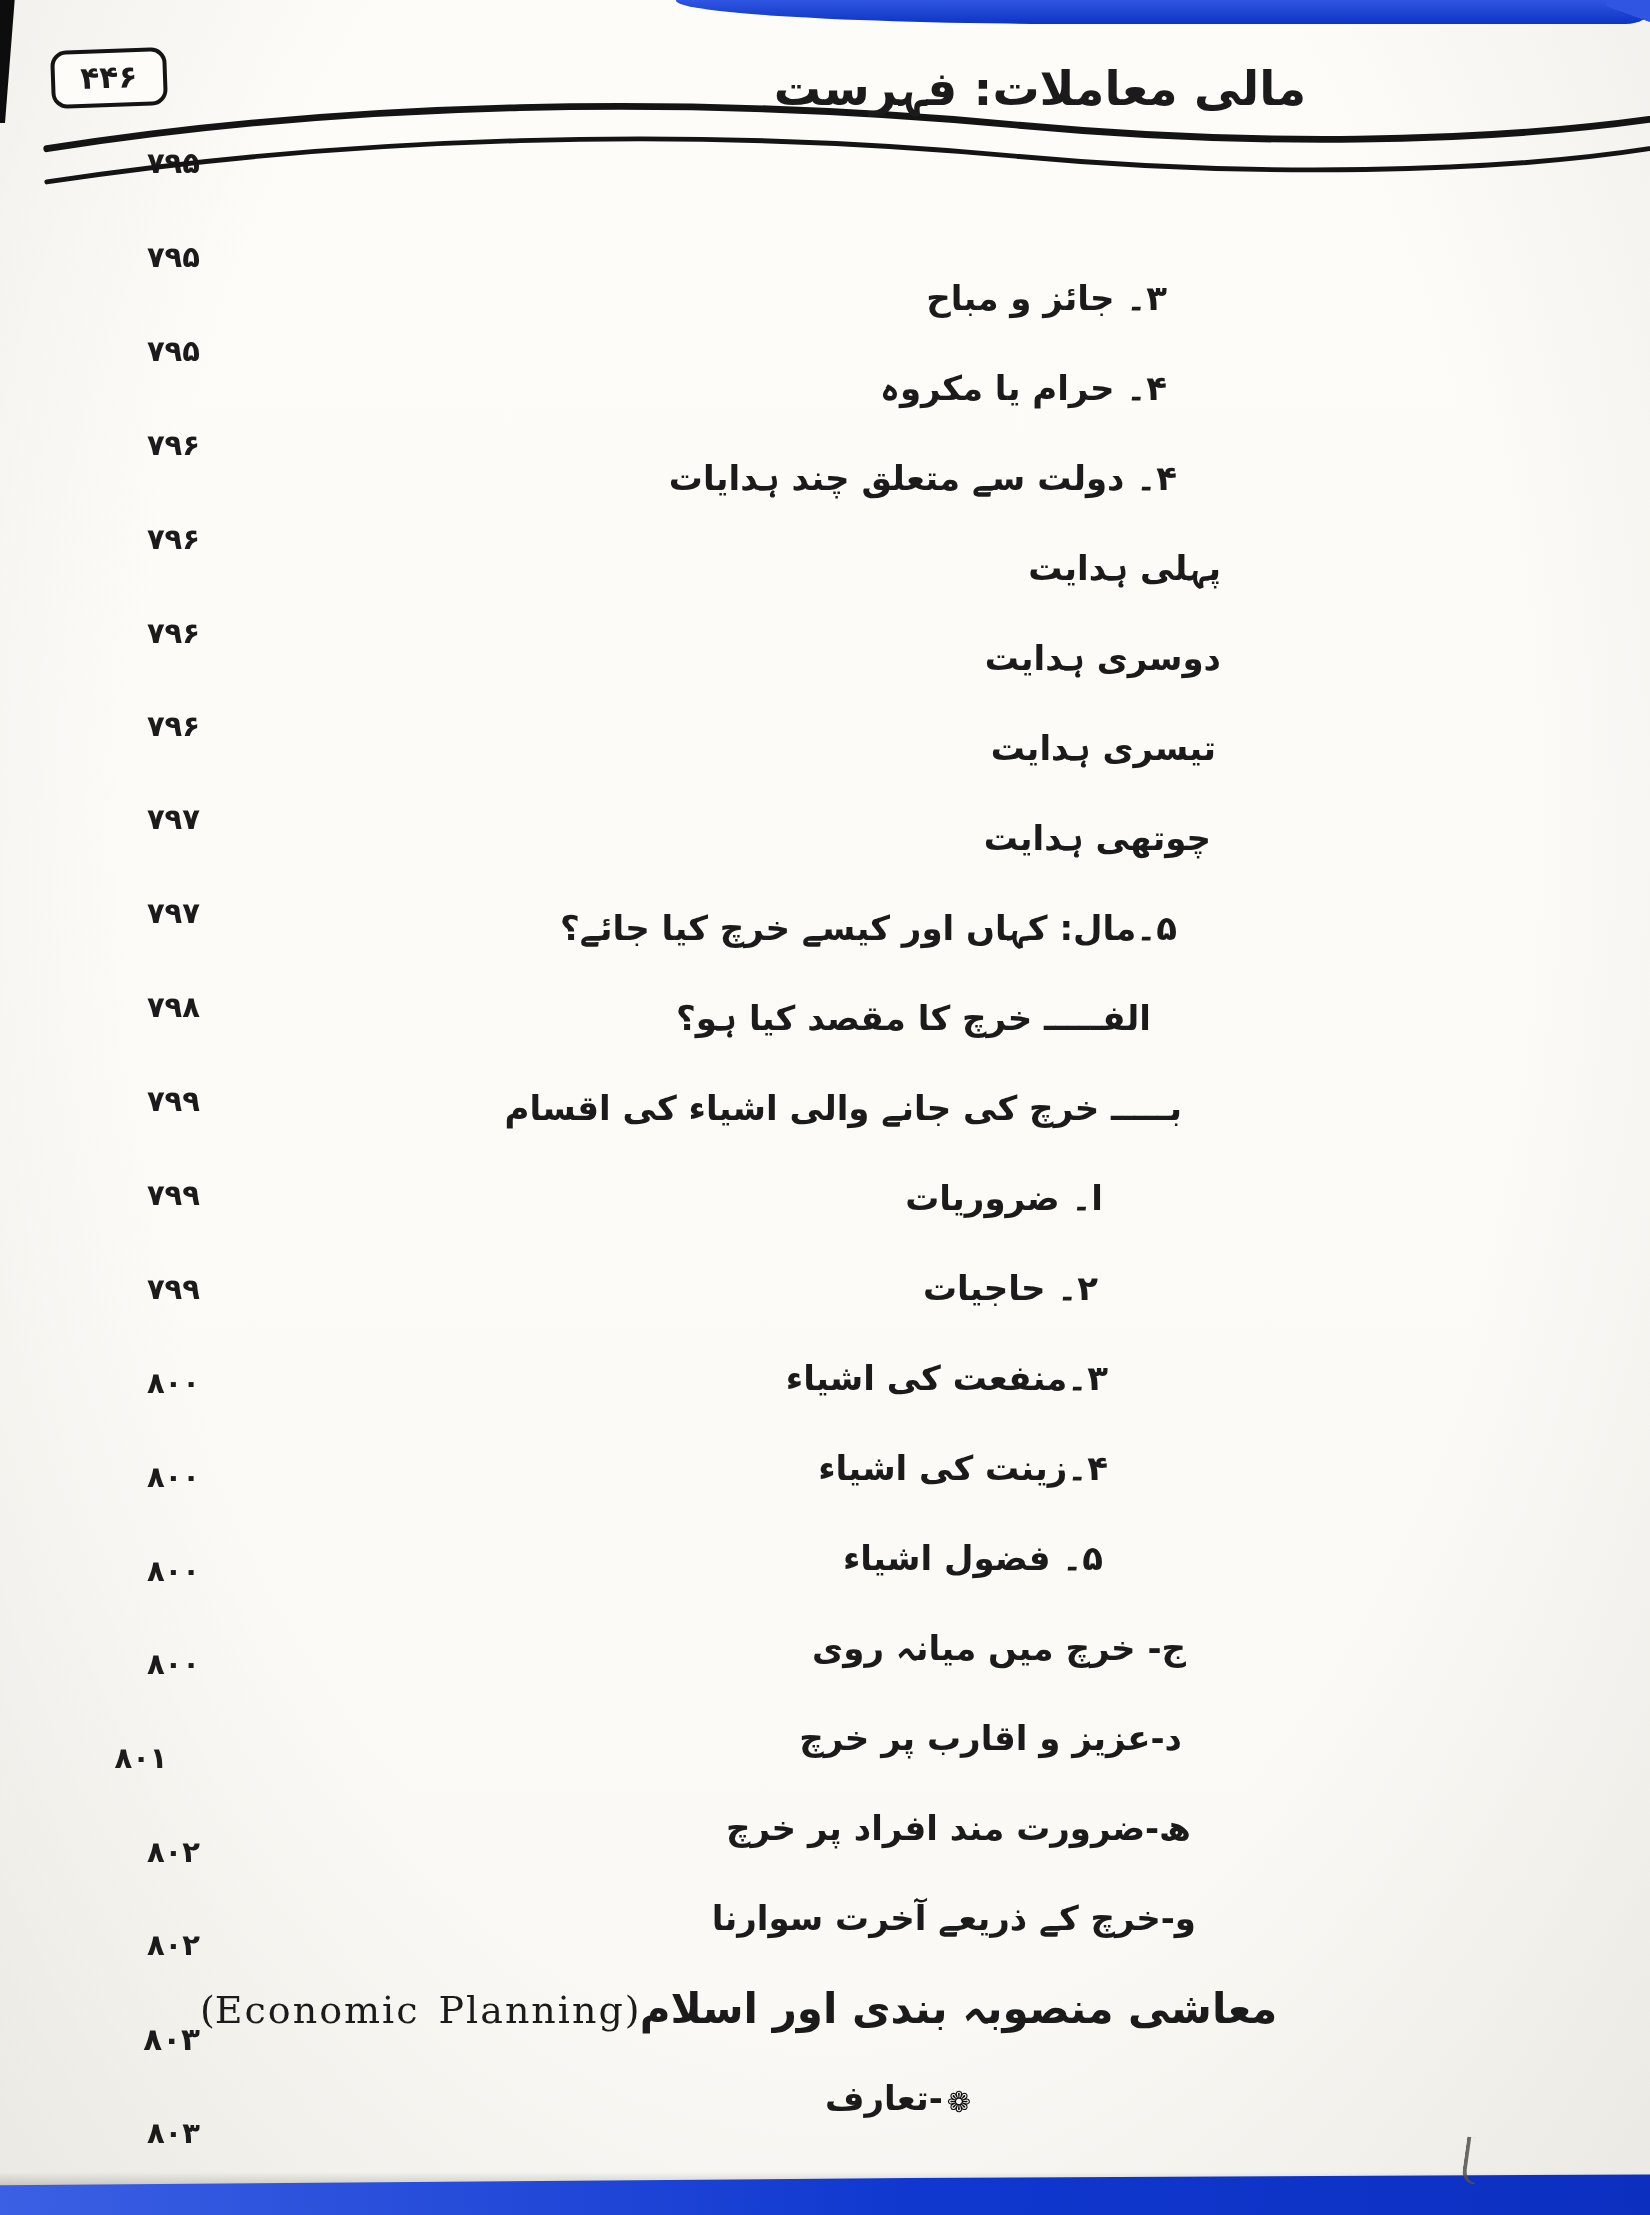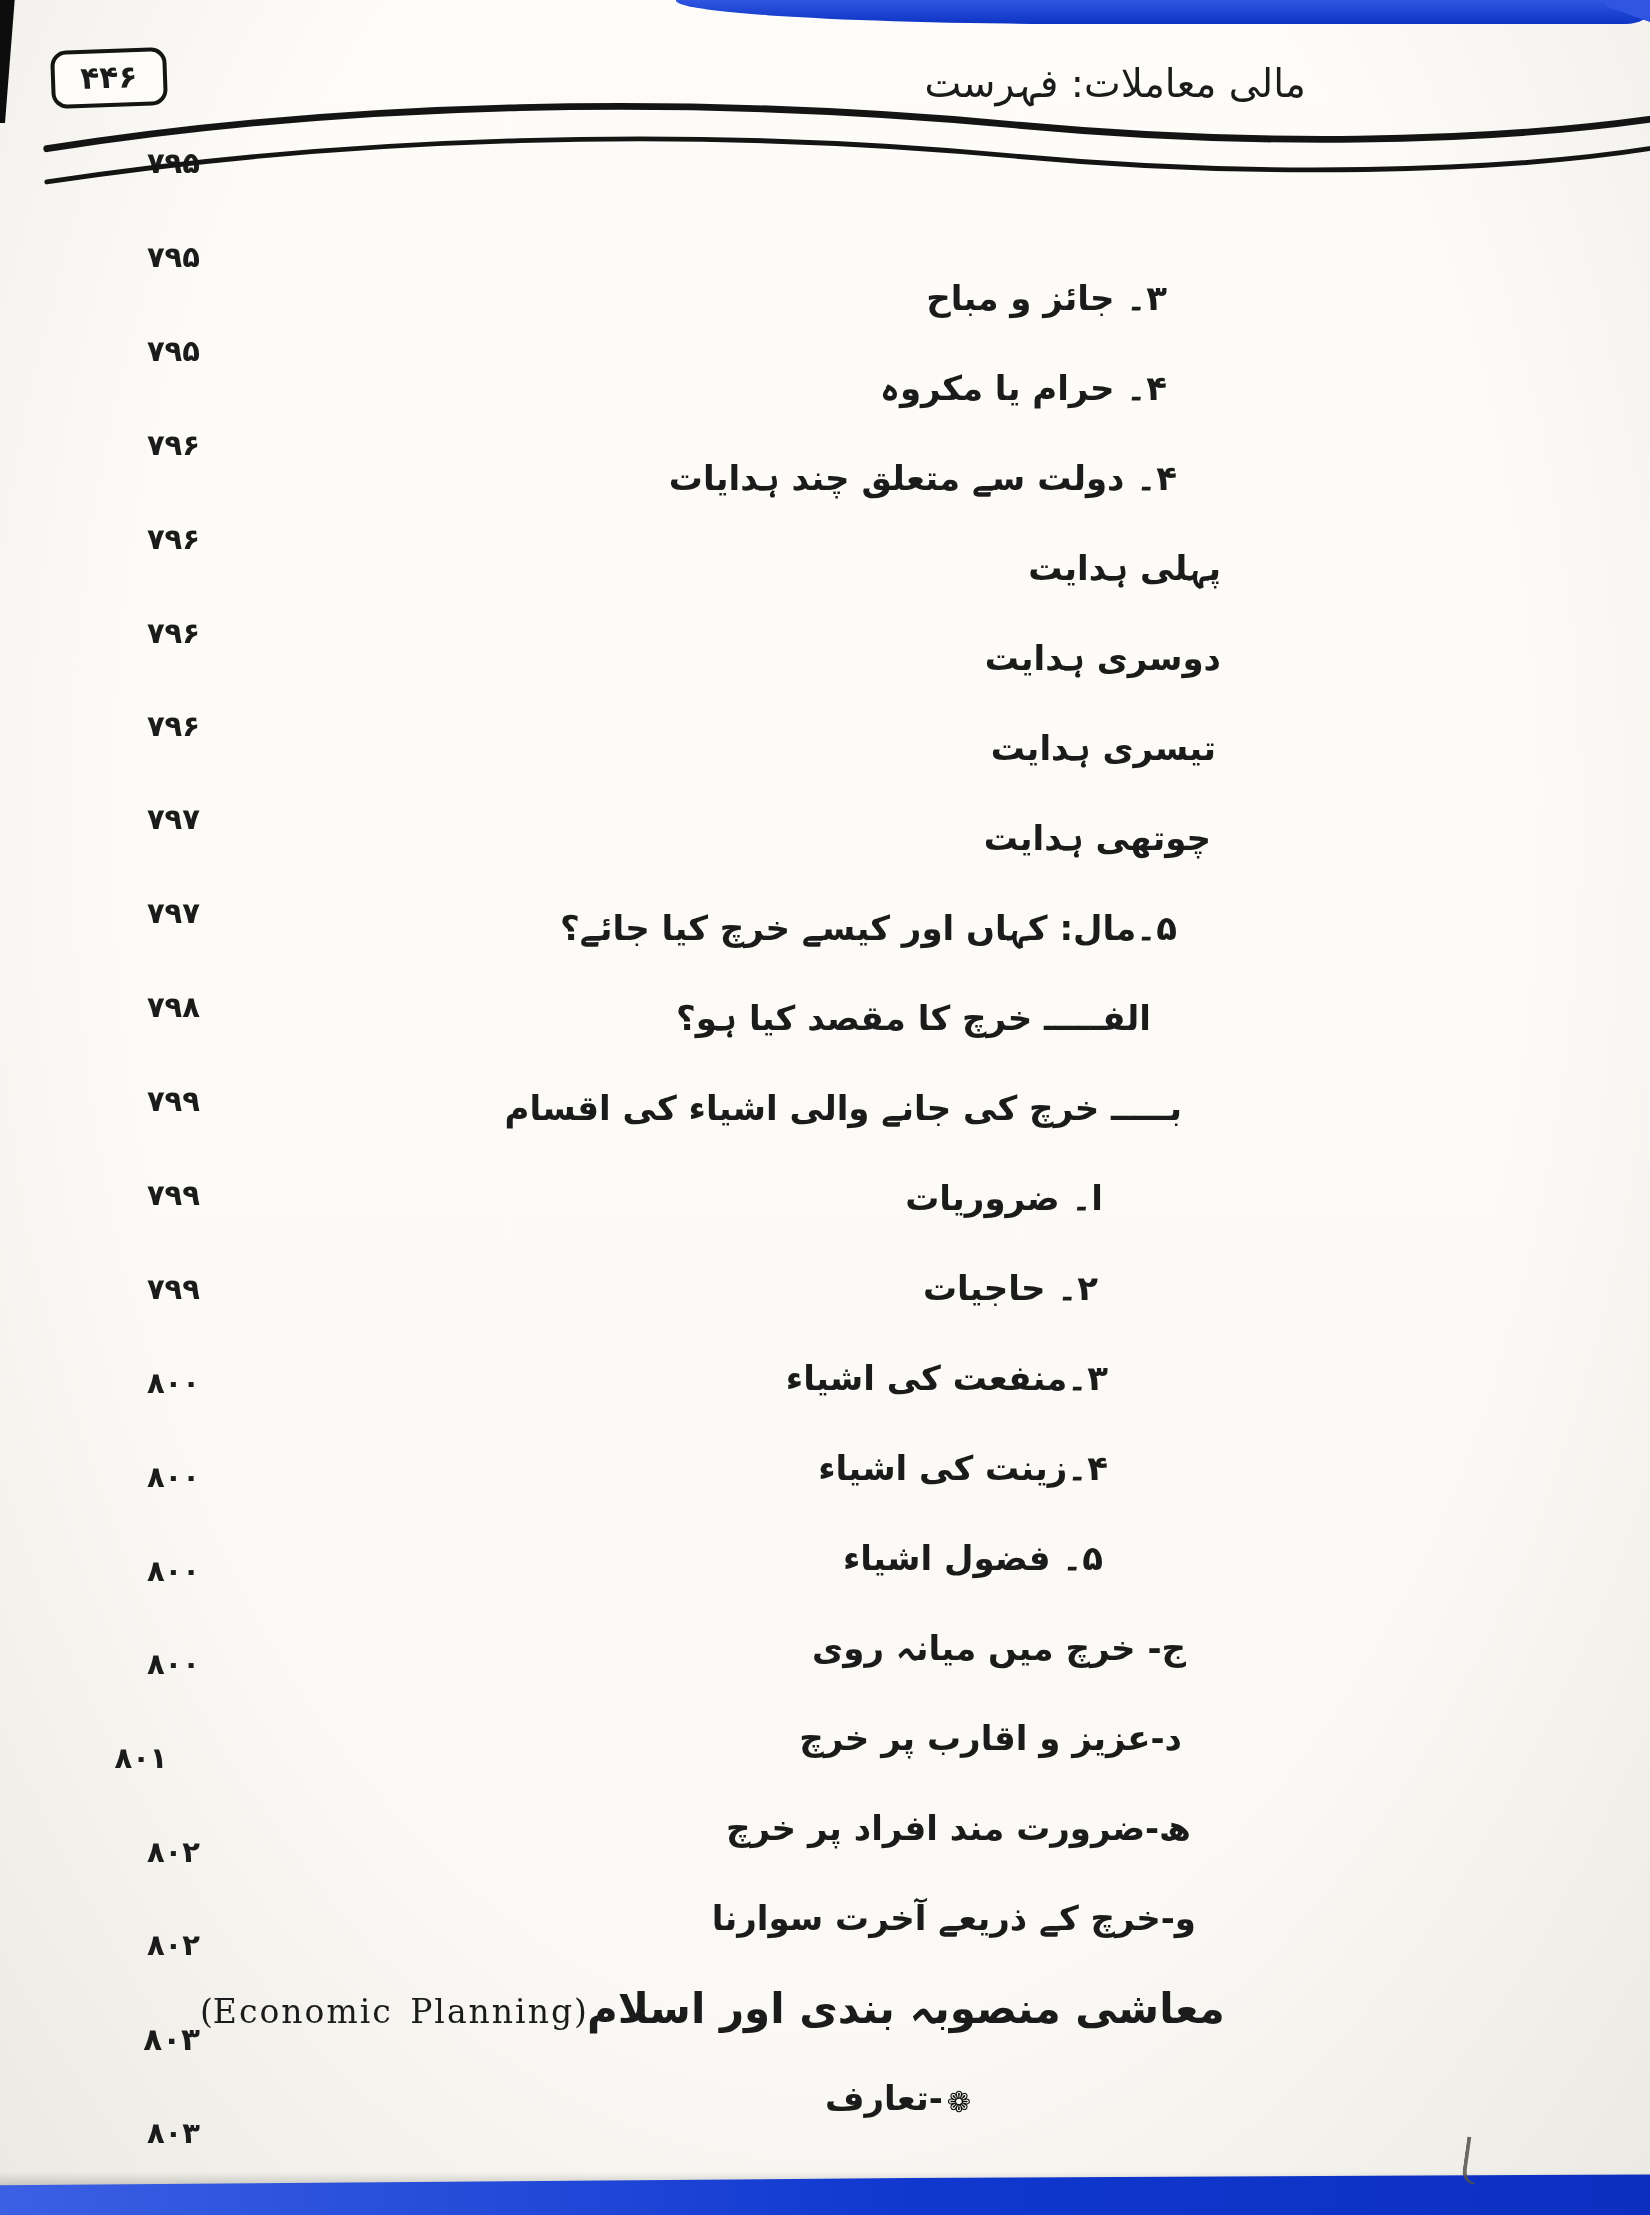--- a/index.html
+++ b/index.html
@@ -47,21 +47,21 @@
     position:absolute;top:49px;left:51px;
     border:4.9px solid #141414;border-radius:15.7px;
     padding:5.9px 25.5px 7.8px 25.5px;
     transform:rotate(-2deg);
     font-size:31px;font-weight:700;letter-spacing:2px;
     background:#fdfcf9;z-index:3;
   }
   
   .header-title{
     position:absolute;top:61px;right:345px;
-    direction:rtl;font-size:39px;font-weight:400;z-index:2;
+    direction:rtl;font-size:47px;font-weight:700;z-index:2;
     letter-spacing:0;
   }
   .rules{position:absolute;top:0;left:0;z-index:1;}
   
   .toc{
     position:absolute;top:163px;left:0;right:0;
   }
   .toc-row{
     height:90px;display:flex;align-items:center;justify-content:space-between;
   }
@@ -71,21 +71,21 @@
     direction:ltr;
   }
   .entry{
     direction:rtl;text-align:right;
     font-size:34px;font-weight:700;
     padding-right:446px;
     white-space:nowrap;
   }
   .entry .latin{
     font-family:"DejaVu Serif","Liberation Serif",serif;
-    font-weight:400;font-size:33px;letter-spacing:2px;word-spacing:4.9px;
+    font-weight:400;font-size:38px;letter-spacing:2px;word-spacing:4.9px;
     direction:ltr;unicode-bidi:embed;
   }
   .toc-row.bold .entry{font-size:42px;}
   .toc-row.bold .page-num{font-size:31px;}
   .ornament{
     display:inline-block;font-size:29px;margin-right:0;margin-left:3.9px;
     transform:translateY(2px);color:#101010;
   }
 </style>
 </head>

